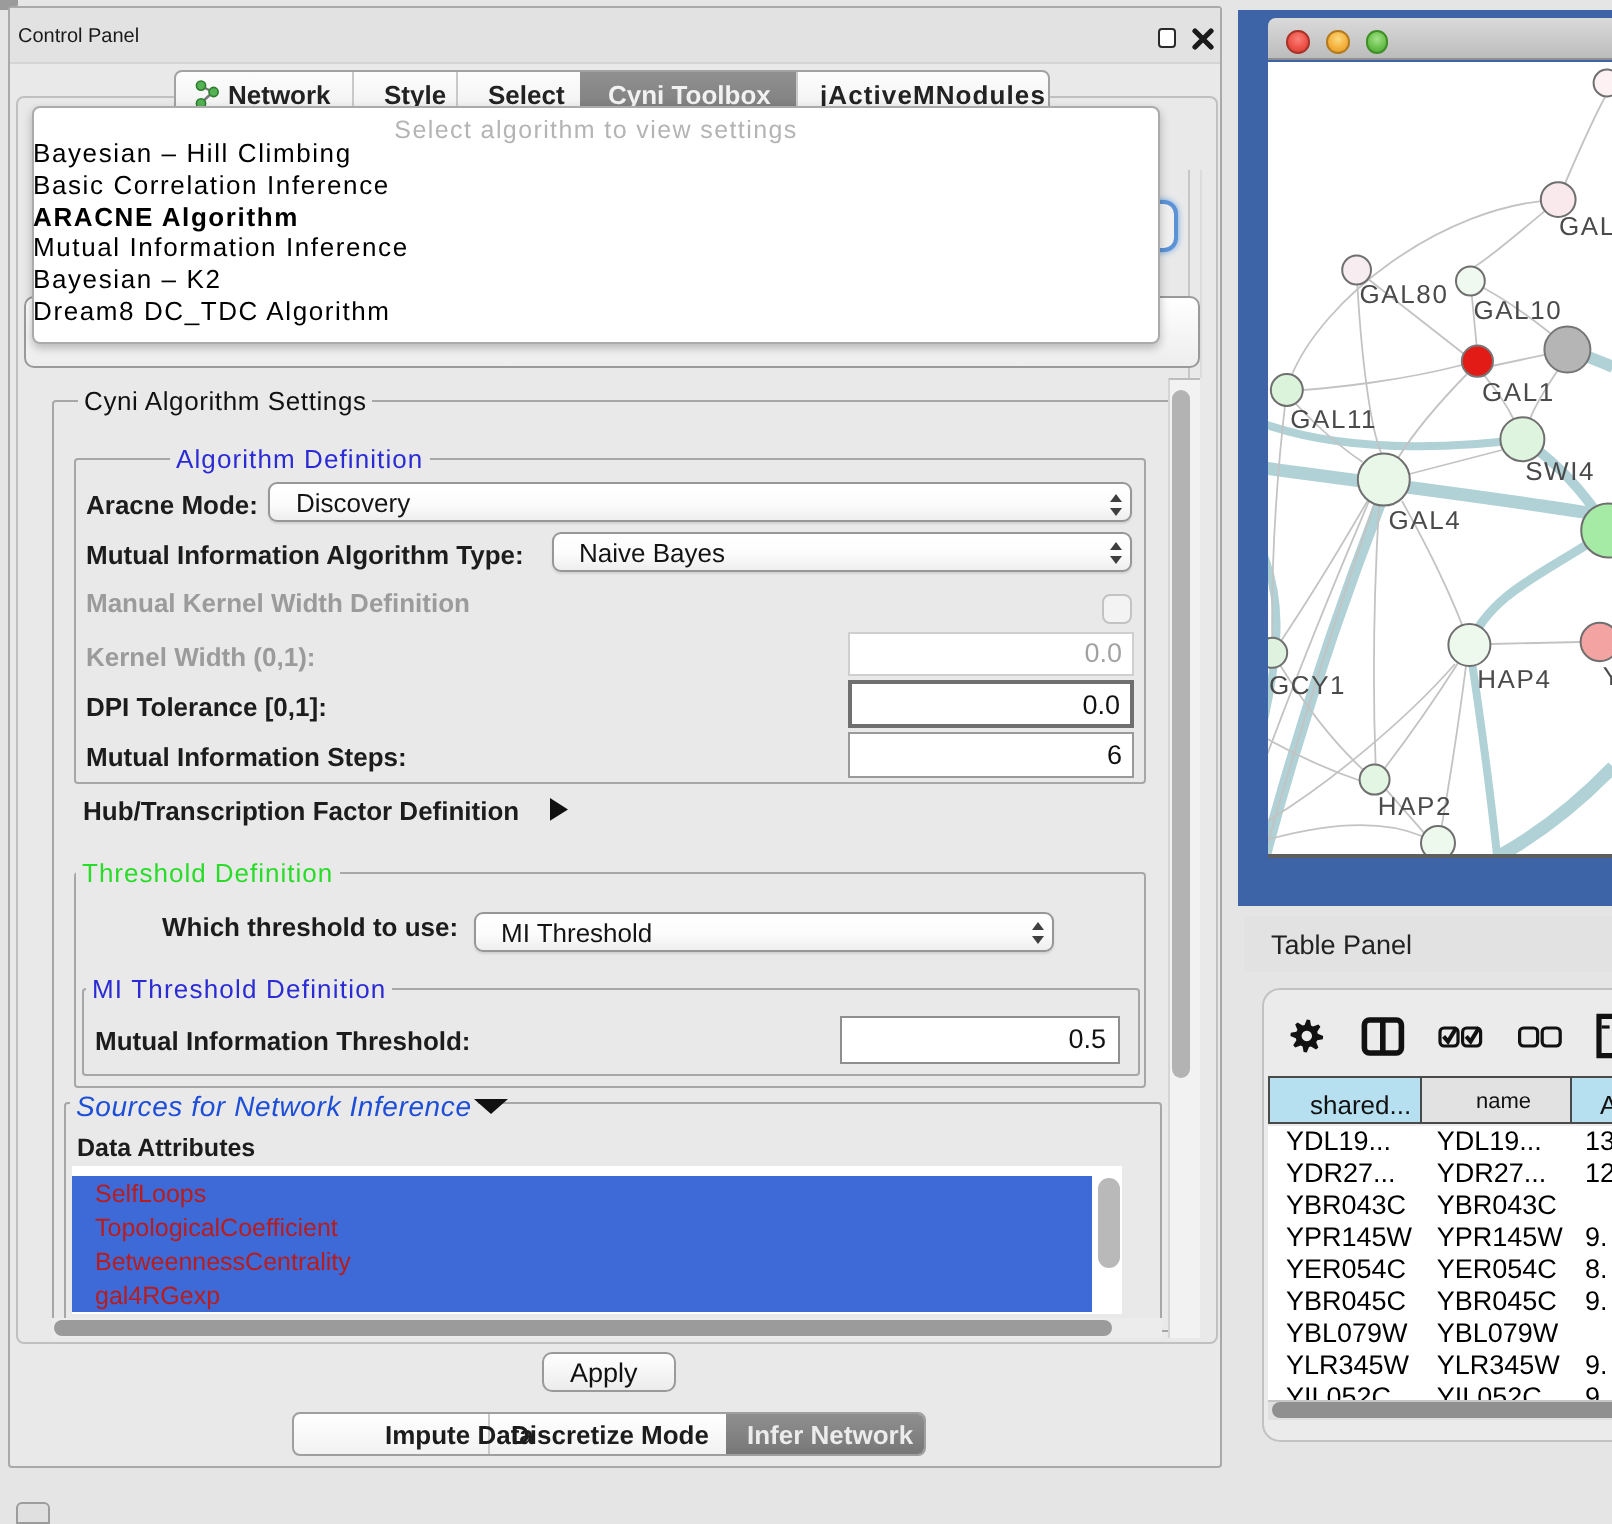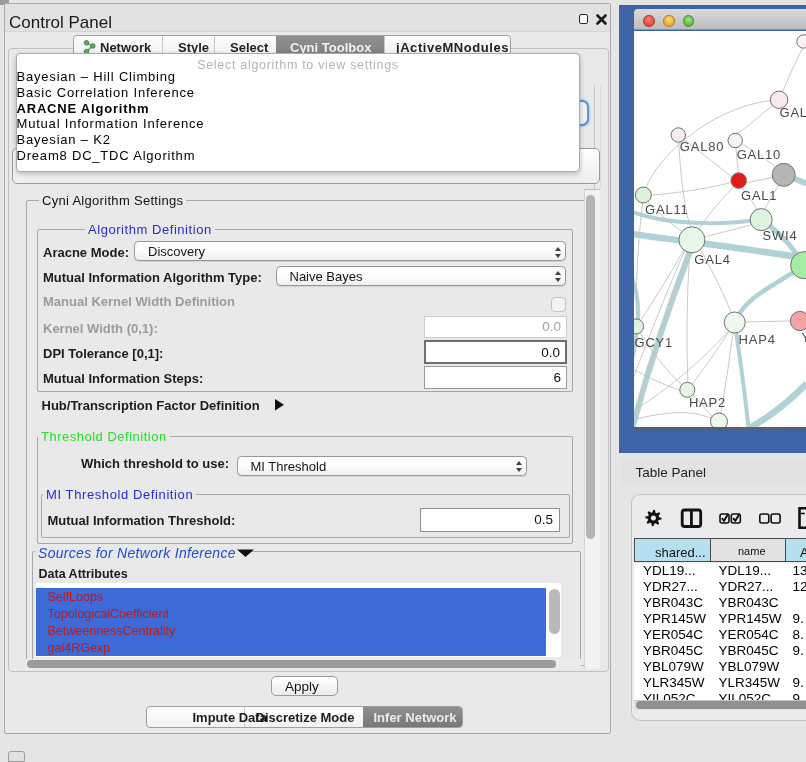--- a/index.html
+++ b/index.html
@@ -18,29 +18,29 @@
 .leg { position:absolute; background:#e9e9e9; font-size:13px; white-space:nowrap; padding:0 3px; letter-spacing:0.3px; }
 </style>
 </head>
 <body>
 <div id="stage">
 
 <div class="abs" style="left:0;top:0;width:9px;height:5px;background:#9b9b9b;border-radius:0 0 3px 0;"></div>
 
 <div class="abs" style="left:4px;top:3px;width:607px;height:731px;background:#e9e9e9;border:1px solid #a9a9a9;border-radius:2px;"></div>
 <div class="abs" style="left:5px;top:4px;width:605px;height:28px;background:#e2e2e2;border-bottom:1px solid #d4d4d4;"></div>
-<div class="abs" style="left:9px;top:12.5px;font-size:17px;color:#1a1a1a;">Control Panel</div>
+<div class="abs" style="left:9px;top:12.5px;font-size:10px;color:#1a1a1a;">Control Panel</div>
 <div class="abs" style="left:579px;top:14px;width:9px;height:10px;border:1.5px solid #2a2a2a;background:#fff;border-radius:2px;"></div>
 <svg class="abs" style="left:596px;top:14px;" width="11" height="11" viewBox="0 0 11 11">
       <path d="M1.5 1.5 L9.5 9.5 M9.5 1.5 L1.5 9.5" stroke="#1a1a1a" stroke-width="2.6" stroke-linecap="round"></path>
     </svg>
 
 <div class="abs" style="left:8px;top:48px;width:601px;height:624px;border:1px solid #c0c0c0;border-radius:4px;background:#e9e9e9;"></div>
 
-<div class="abs" style="left:73px;top:35px;width:438px;height:23px;border:1px solid #a2a2a2;border-radius:4px;background:linear-gradient(180deg,#fdfdfd,#f0f0f0);overflow:hidden;">
+<div class="abs" style="left:87px;top:35px;width:438px;height:23px;border:1px solid #a2a2a2;border-radius:4px;background:linear-gradient(180deg,#fdfdfd,#f0f0f0);overflow:hidden;">
   <div class="abs" style="left:88px;top:0;width:1px;height:23px;background:#c9c9c9;"></div>
   <div class="abs" style="left:140px;top:0;width:1px;height:23px;background:#c9c9c9;"></div>
   <div class="abs" style="left:202px;top:0;width:108px;height:23px;background:linear-gradient(180deg,#909090,#7c7c7c);"></div>
   <div class="abs" style="left:310px;top:0;width:1px;height:23px;background:#c9c9c9;"></div>
   <svg class="abs" style="left:9px;top:4px;" width="13" height="15" viewBox="0 0 13 15">
         <path d="M3.5 3 L9.5 6 M3.5 11.5 L9.5 6" stroke="#777" stroke-width="1.2" fill="none"></path>
         <circle cx="3.5" cy="2.8" r="2.3" fill="#54b254" stroke="#2e7d2e" stroke-width="0.8"></circle>
         <circle cx="3.5" cy="11.7" r="2.3" fill="#54b254" stroke="#2e7d2e" stroke-width="0.8"></circle>
         <circle cx="9.8" cy="6" r="2.3" fill="#54b254" stroke="#2e7d2e" stroke-width="0.8"></circle>
       </svg>

